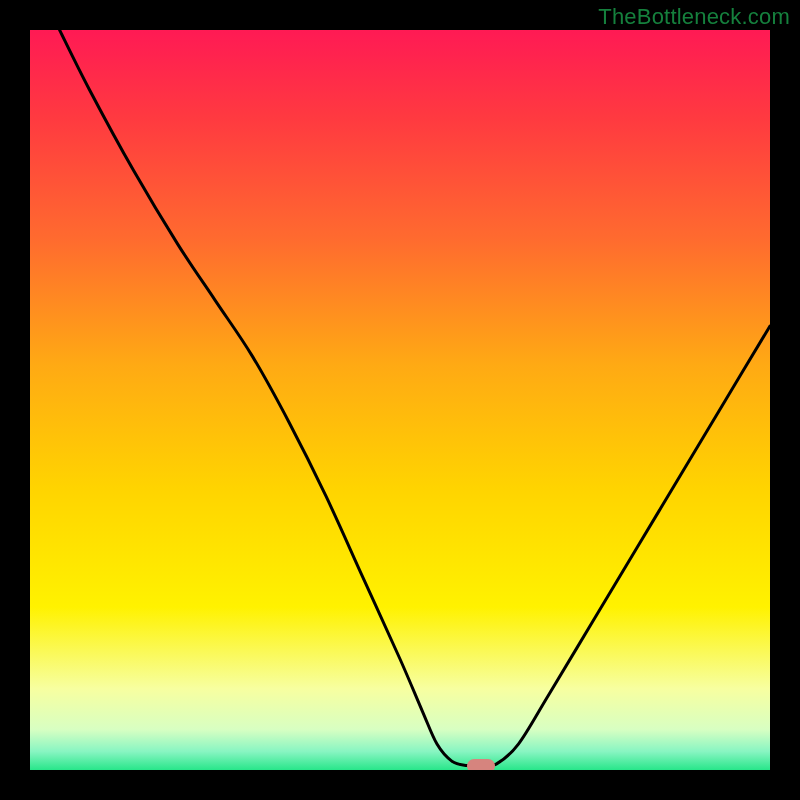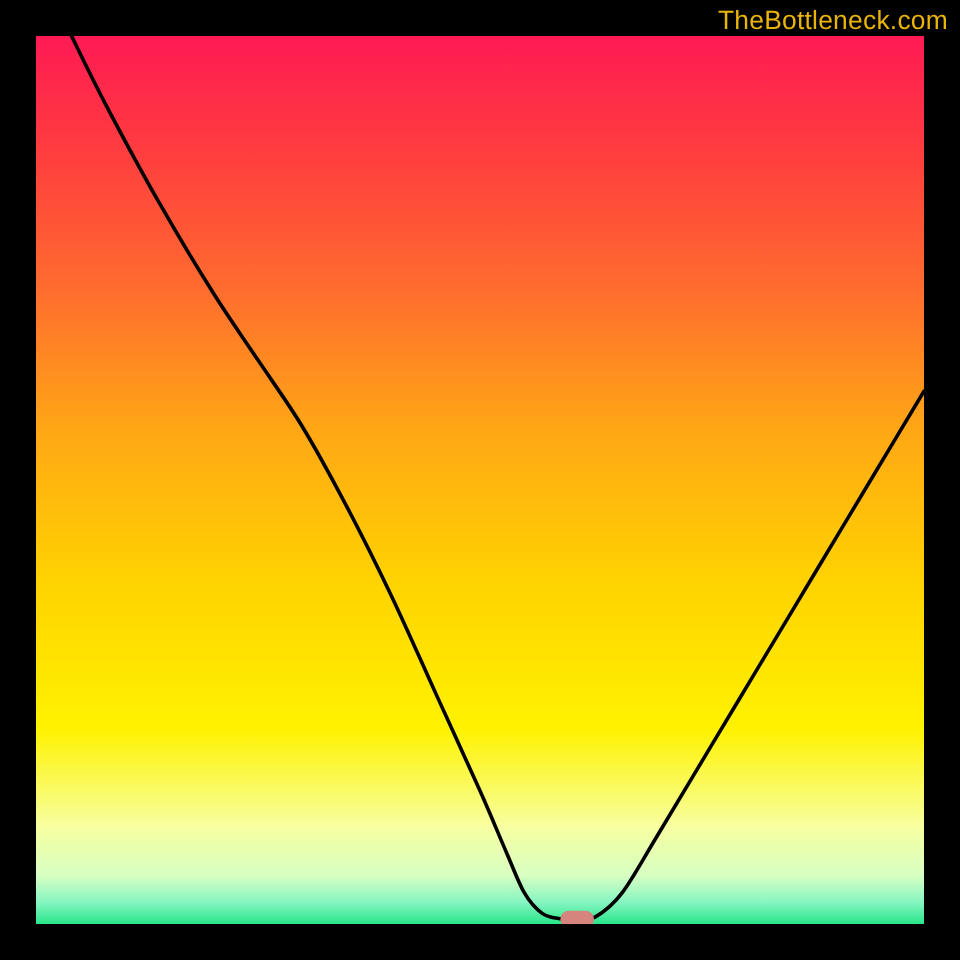--- a/index.html
+++ b/index.html
@@ -14,21 +14,21 @@
   .frame {
     position: relative;
     width: 800px;
     height: 800px;
     background: #000;
   }
   .watermark {
     position: absolute;
     top: 4px;
     right: 10px;
-    color: #eab308;
+    color: #15803d;
     font-size: 22px;
     font-weight: 500;
     letter-spacing: 0.2px;
     z-index: 5;
     text-align: right;
   }
   .plot-area {
     position: absolute;
     left: 30px;
     top: 30px;

